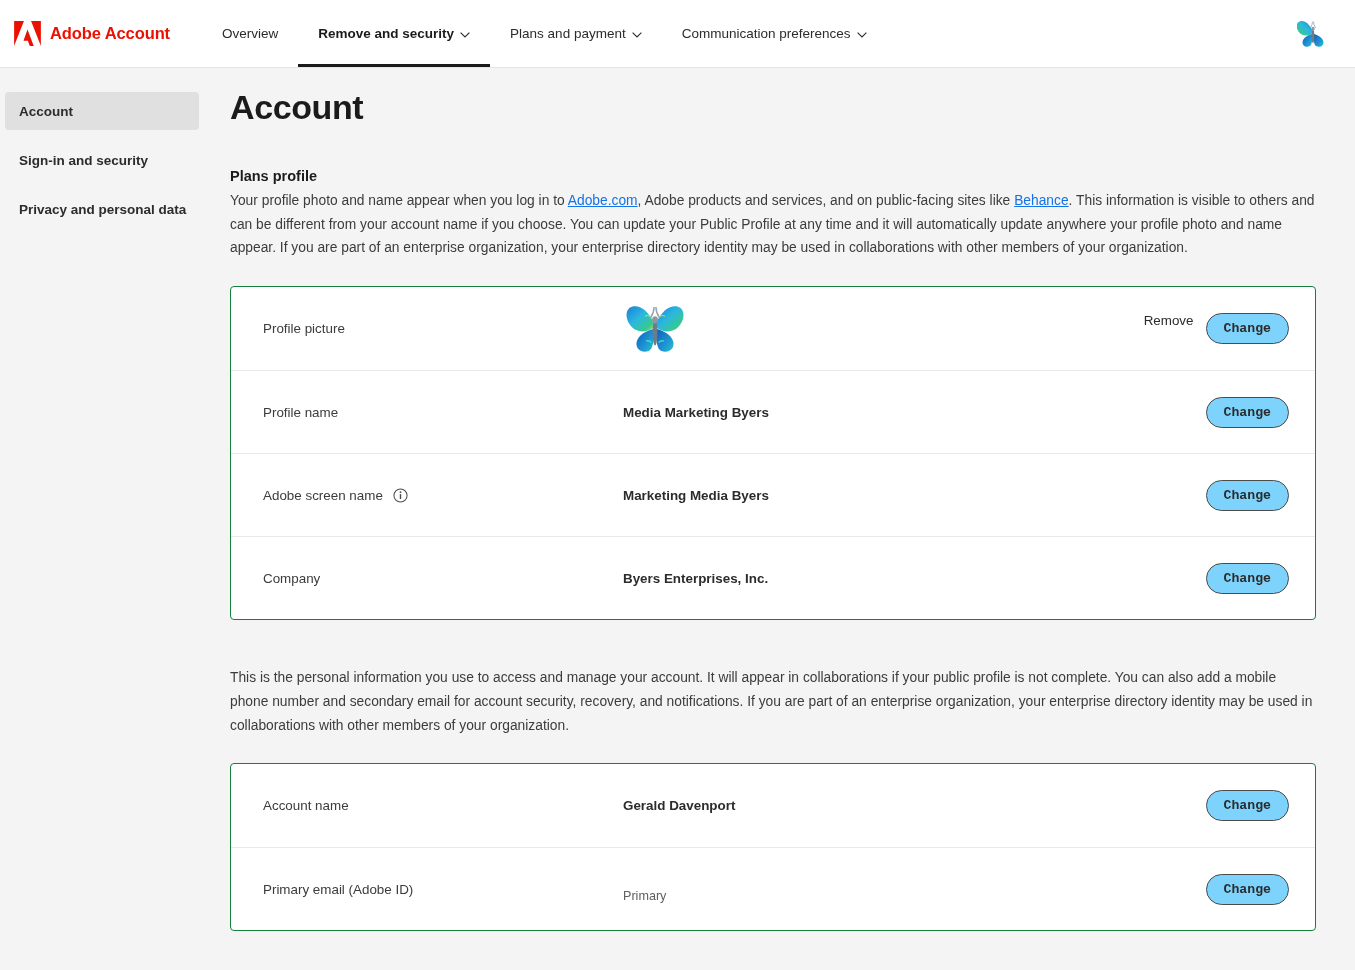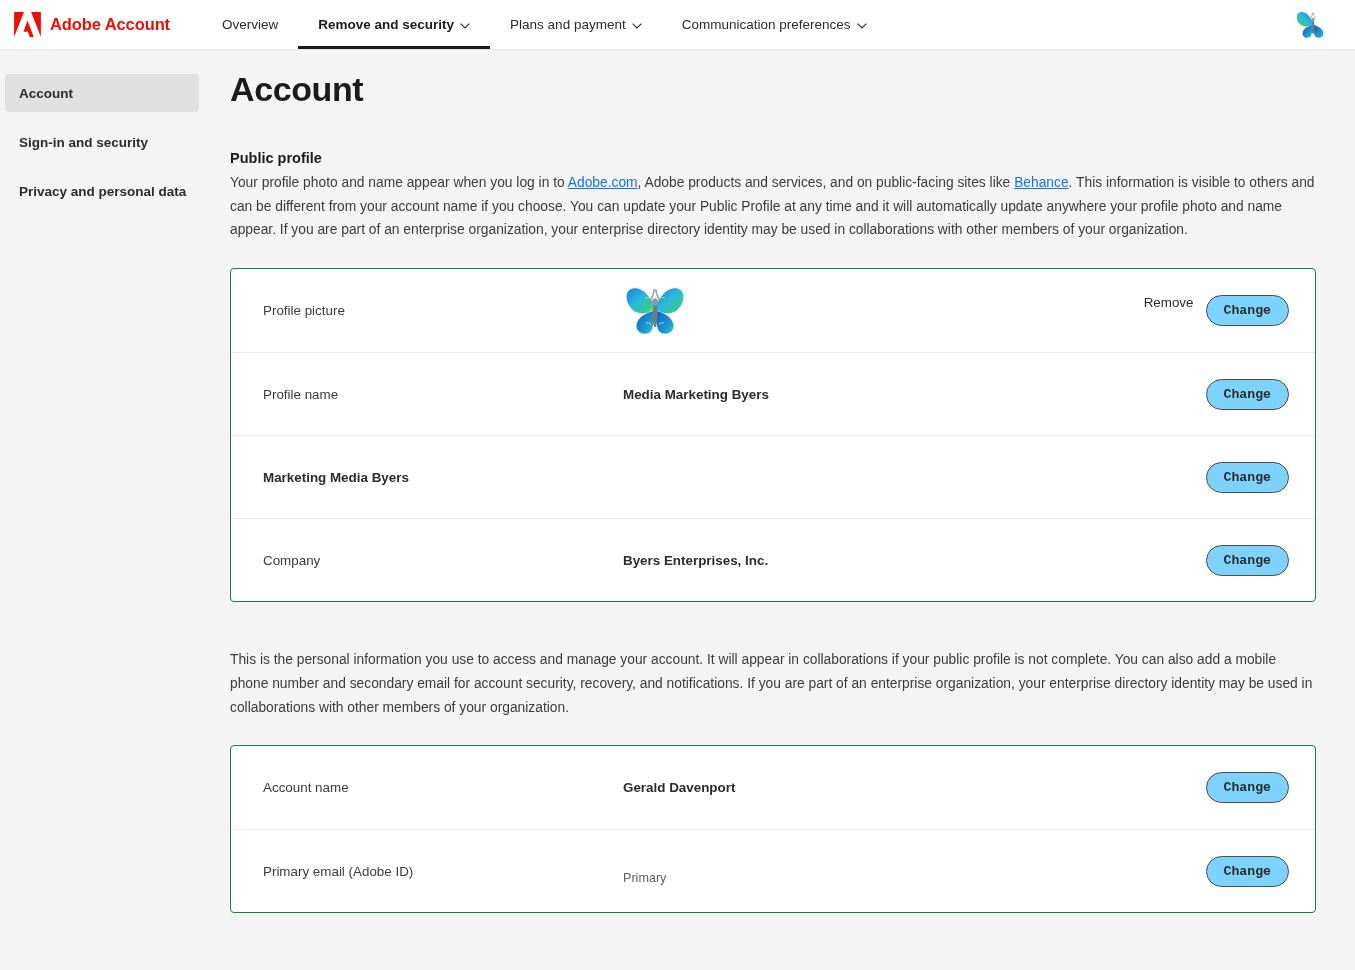--- a/index.html
+++ b/index.html
@@ -8,21 +8,21 @@
     width: 1355px; height: 970px;
     overflow: hidden;
     background: #f4f4f4;
     font-family: "Liberation Sans", sans-serif;
     -webkit-font-smoothing: antialiased;
   }
 
   
   #topbar {
     position: relative;
-    height: 50px;
+    height: 68px;
     background: #ffffff;
     border-bottom: 1px solid #e6e6e6;
     display: flex;
     align-items: stretch;
   }
   #brand {
     display: flex;
     align-items: center;
     gap: 9px;
     padding-left: 14px;
@@ -282,21 +282,21 @@
     <div class="side-item">
       <span>Privacy and personal data</span>
     </div>
   </div>
 
   <div id="content">
 
     <h1 id="page-title">Account</h1>
 
     <div>
-      <div class="section-head">Public profile</div>
+      <div class="section-head">Plans profile</div>
       <p class="section-desc"><span>Your profile photo and name appear when you log in to </span><a href="#">Adobe.com</a><span>, Adobe products and services, and on public-facing sites like </span><a href="#">Behance</a><span>. This information is visible to others and can be different from your account name if you choose. You can update your Public Profile at any time and it will automatically update anywhere your profile photo and name appear. If you are part of an enterprise organization, your enterprise directory identity may be used in collaborations with other members of your organization.</span></p>
 
       <div class="card">
 
         <div class="row profile-pic-row">
           <div class="row-label">
             <span>Profile picture</span>
           </div>
           <div class="row-value">
             <span>
@@ -341,20 +341,30 @@
           <div class="row-label">
             <span>Profile name</span>
           </div>
           <div class="row-value">Media Marketing Byers</div>
           <div class="row-actions">
             <button class="pill-btn">Change</button>
           </div>
         </div>
 
         <div class="row">
+          <div class="row-label">
+            <span>Adobe screen name</span>
+            <span>
+              <svg class="info-icon" viewBox="0 0 16 16" xmlns="http://www.w3.org/2000/svg">
+                <circle cx="8" cy="8" r="7" fill="none" stroke="#4b4b4b" stroke-width="1.1"></circle>
+                <circle cx="8" cy="4.4" r="0.95" fill="#4b4b4b"></circle>
+                <rect x="7.25" y="6.4" width="1.5" height="5.4" rx="0.6" fill="#4b4b4b"></rect>
+              </svg>
+            </span>
+          </div>
           <div class="row-value">Marketing Media Byers</div>
           <div class="row-actions">
             <button class="pill-btn">Change</button>
           </div>
         </div>
 
         <div class="row">
           <div class="row-label">
             <span>Company</span>
           </div>

